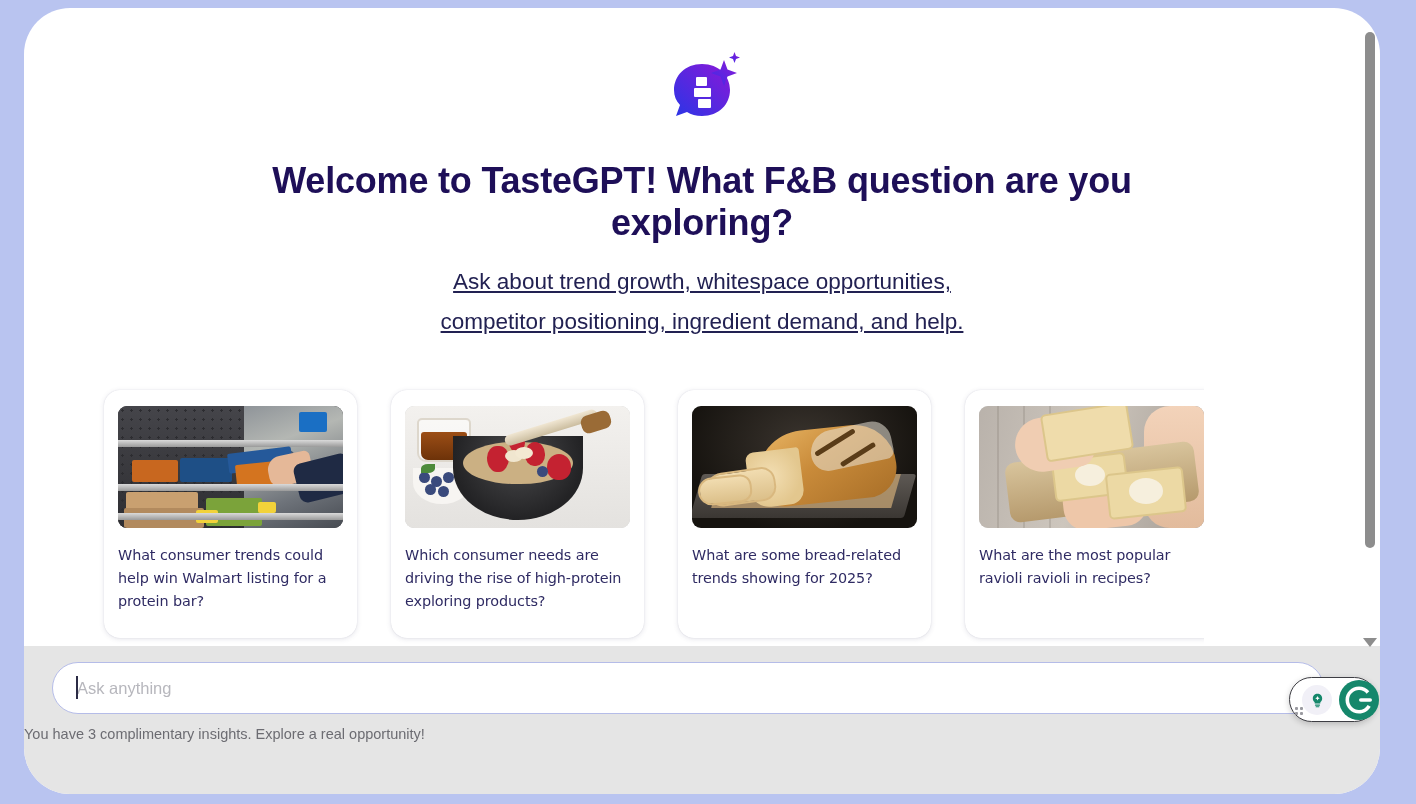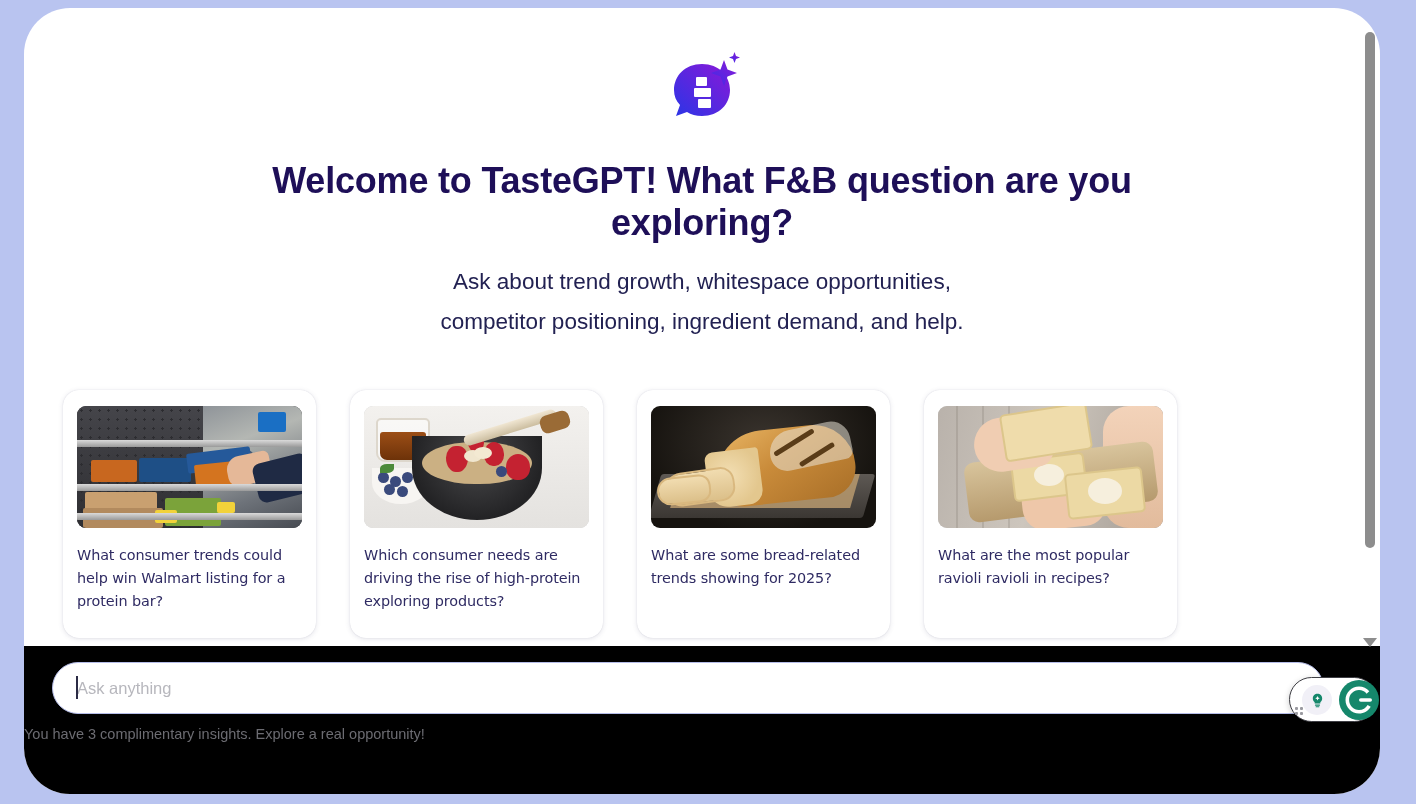--- a/index.html
+++ b/index.html
@@ -60,32 +60,33 @@
   #subhead {
     position: absolute;
     left: 278px;
     top: 254px;
     width: 800px;
     text-align: center;
     font-size: 22.5px;
     line-height: 40px;
     font-weight: 400;
     color: #222152;
+    text-decoration: underline;
   }
 
   
   #cards-row {
     position: absolute;
     left: 0;
     top: 382px;
     width: 1356px;
     height: 250px;
     display: flex;
     gap: 34px;
-    padding-left: 39px;
+    padding-left: 80px;
   }
   .sugg-card {
     width: 253px;
     min-width: 253px;
     height: 248px;
     background: #ffffff;
     border-radius: 16px;
     box-shadow: 0 1px 5px rgba(80,80,120,0.16), 0 0 1px rgba(80,80,120,0.22);
     padding: 16px 14px 0 14px;
     cursor: pointer;
@@ -198,21 +199,21 @@
   .art-rav .p3 { left:128px; top:64px; width:78px; height:46px; transform:rotate(-6deg); }
   .art-rav .fill { position:absolute; background:#f6efdd; border-radius:50%; }
 
   
   #composer-wrap {
     position: absolute;
     left: 0;
     bottom: 0;
     width: 1356px;
     height: 148px;
-    background: #000000;
+    background: #e5e5e5;
   }
   #ask-input {
     position: absolute;
     left: 28px;
     top: 16px;
     width: 1272px;
     height: 52px;
     border: 1px solid #b5bce8;
     border-radius: 26px;
     background: #ffffff;

